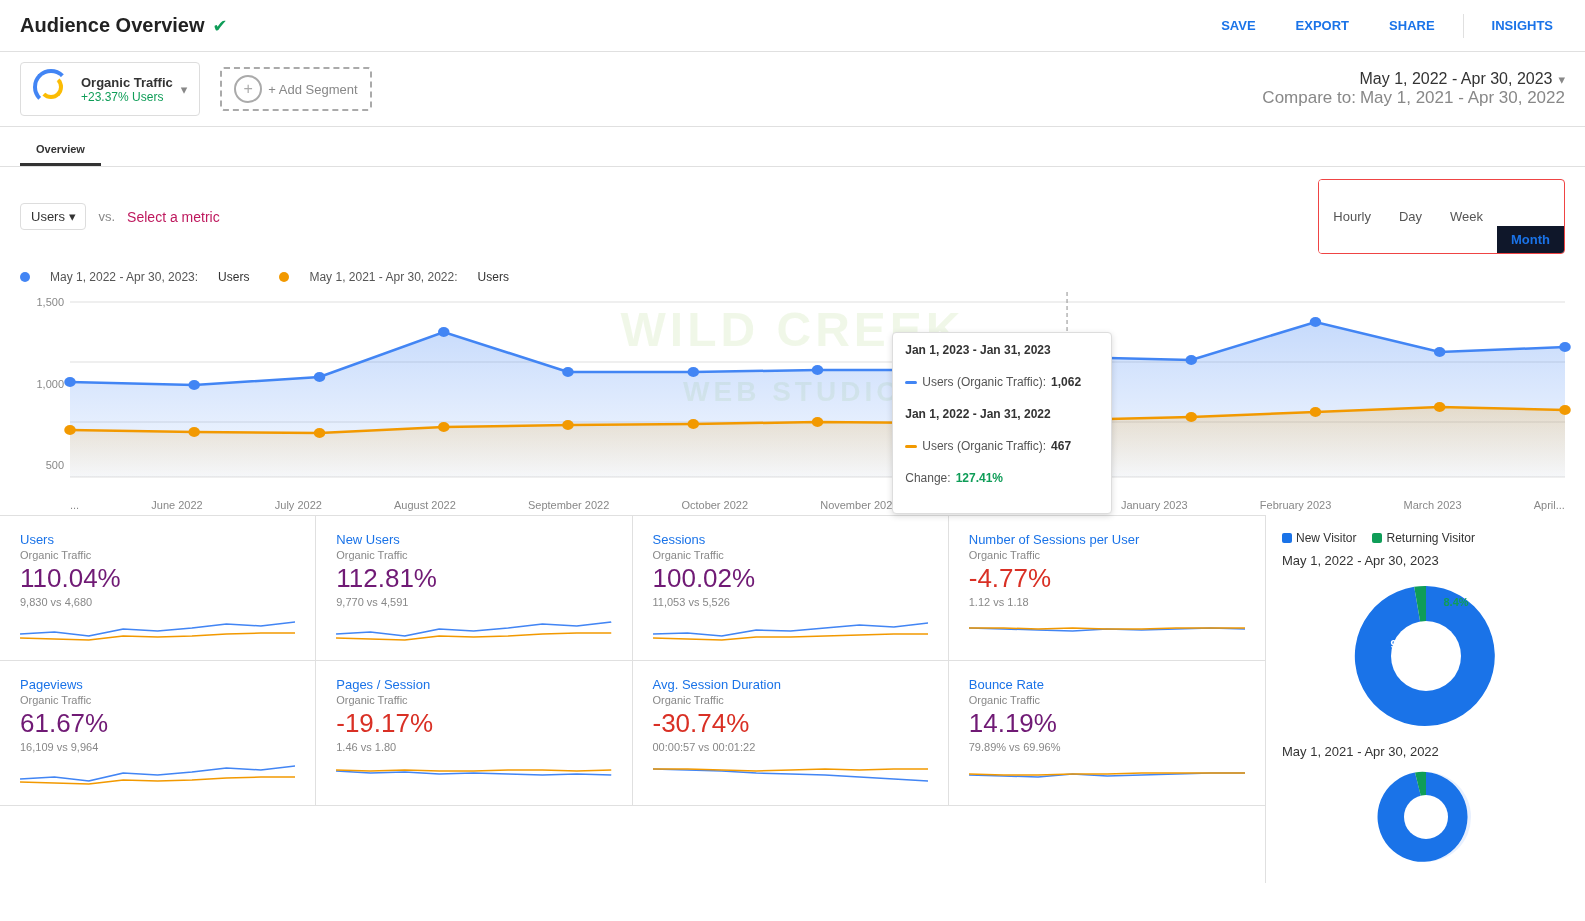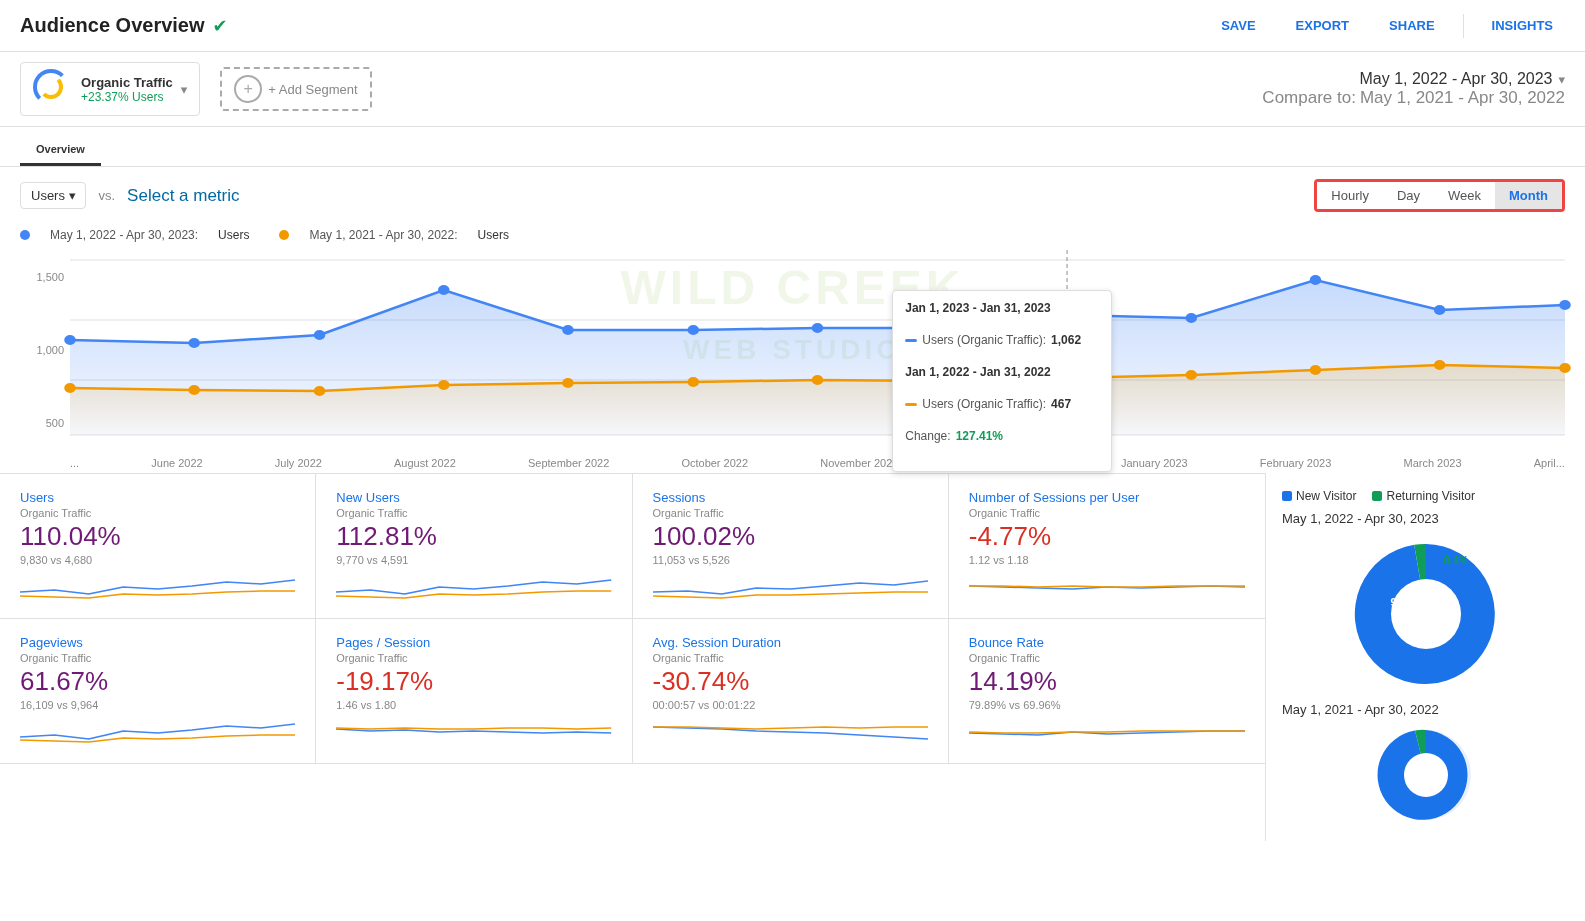--- a/index.html
+++ b/index.html
@@ -78,39 +78,39 @@
 
     .chart-controls {
       display: flex; align-items: center; padding: 12px 20px; gap: 12px;
     }
     .metric-selector {
       display: flex; align-items: center; gap: 4px;
       padding: 5px 10px; border: 1px solid #ddd; border-radius: 4px;
       font-size: 13px; cursor: pointer; background: #fff;
     }
     .vs-label { color: #888; font-size: 13px; }
-    .select-metric { color: #0369a1; font-size: 17px; cursor: pointer; }
-    .time-period-btns { margin-left: auto; display: flex; border: 3px solid #ef4444; border-radius: 4px; overflow: hidden; }
+    .select-metric { color: #be185d; font-size: 14px; cursor: pointer; }
+    .time-period-btns { margin-left: auto; display: flex; border: 1px solid #ef4444; border-radius: 4px; overflow: hidden; }
     .time-btn {
       padding: 6px 14px; font-size: 13px; cursor: pointer;
       background: #fff; border: none; color: #555;
     }
-    .time-btn.active { background: #e5e5e5; color: #1a73e8; font-weight: 600; }
+    .time-btn.active { background: #0f172a; color: #1a73e8; font-weight: 600; margin-top: 46px; }
 
     .legend-area { padding: 4px 20px 8px; display: flex; gap: 30px; }
     .legend-row { display: flex; flex-direction: column; gap: 2px; }
     .legend-entry { display: flex; align-items: center; gap: 20px; font-size: 12px; color: #555; }
     .legend-dot { width: 10px; height: 10px; border-radius: 50%; }
     .legend-dot.blue { background: #4285f4; }
     .legend-dot.orange { background: #f29900; }
     .legend-date { font-weight: 500; }
     .legend-metric { color: #333; }
 
     .chart-area { position: relative; margin: 0 20px; }
-    .y-axis { position: absolute; left: 0; top: 17px; bottom: 40px; width: 50px; display: flex; flex-direction: column; justify-content: space-between; padding: 4px 0; }
+    .y-axis { position: absolute; left: 0; top: 0; bottom: 40px; width: 50px; display: flex; flex-direction: column; justify-content: space-between; padding: 4px 0; }
     .y-label { font-size: 11px; color: #888; text-align: right; padding-right: 6px; }
     .chart-svg-wrap { margin-left: 50px; position: relative; }
     svg.chart { width: 100%; height: 200px; overflow: visible; }
     .x-axis { margin-left: 50px; display: flex; justify-content: space-between; padding: 4px 0; }
     .x-label { font-size: 11px; color: #888; }
 
     .tooltip-box {
       position: absolute; background: white; border: 1px solid #ddd;
       border-radius: 4px; padding: 10px 12px; font-size: 12px;
       box-shadow: 0 2px 6px rgba(0,0,0,0.15); z-index: 10;

